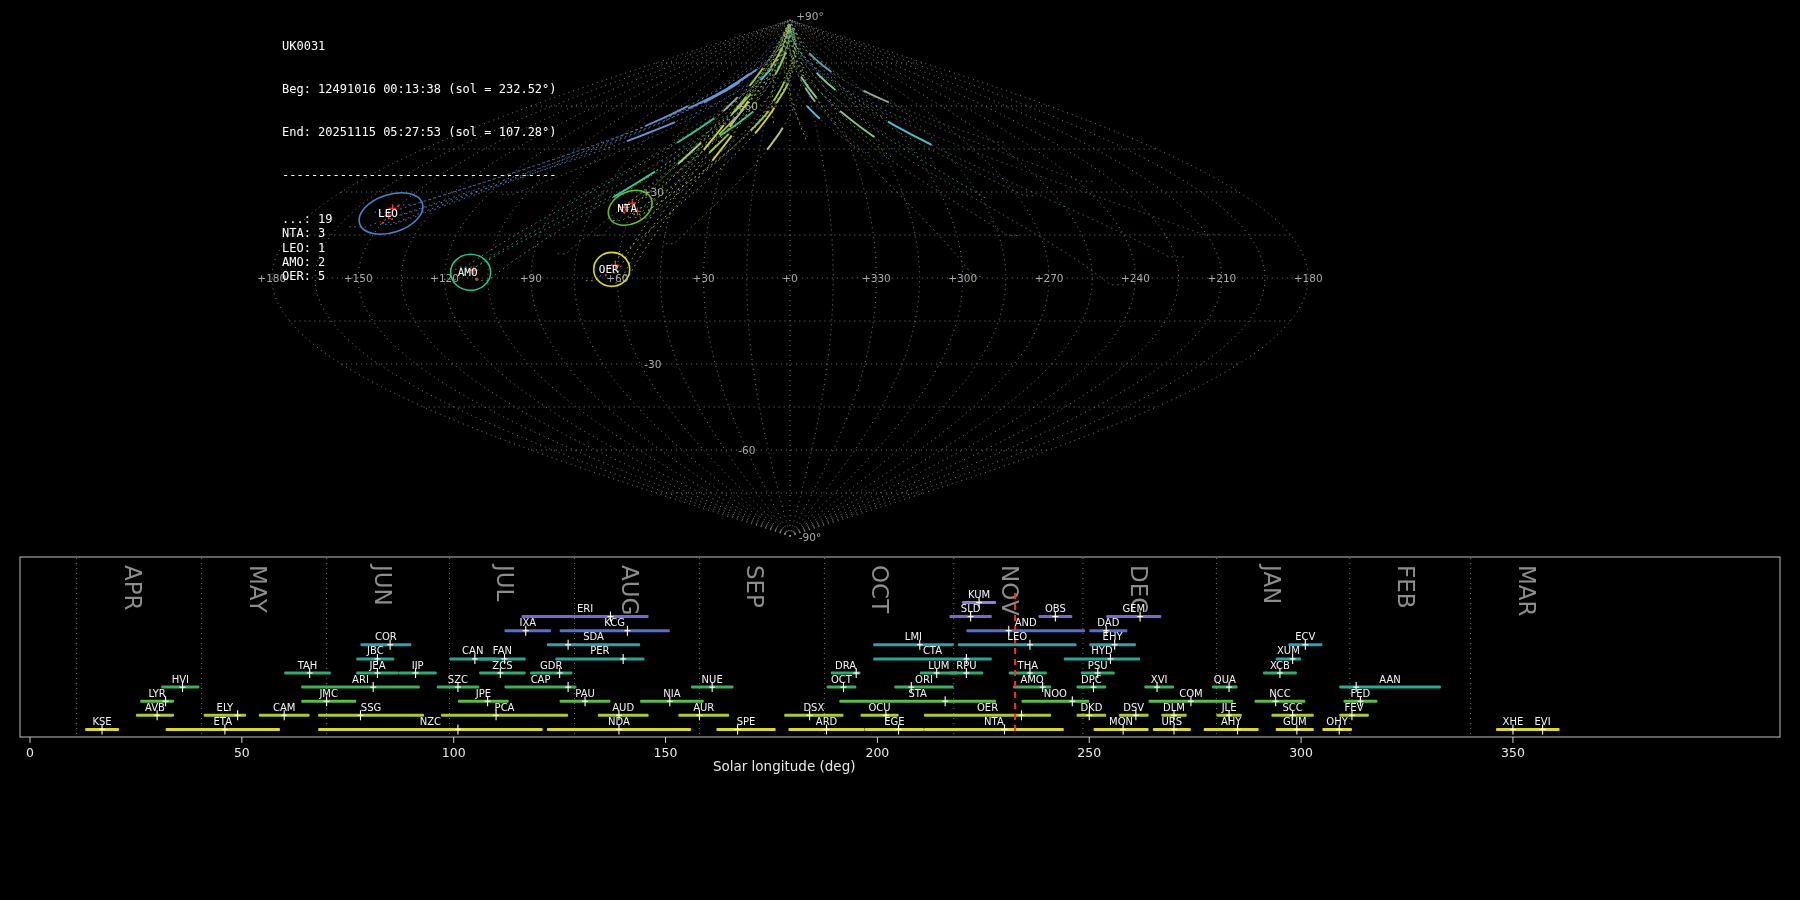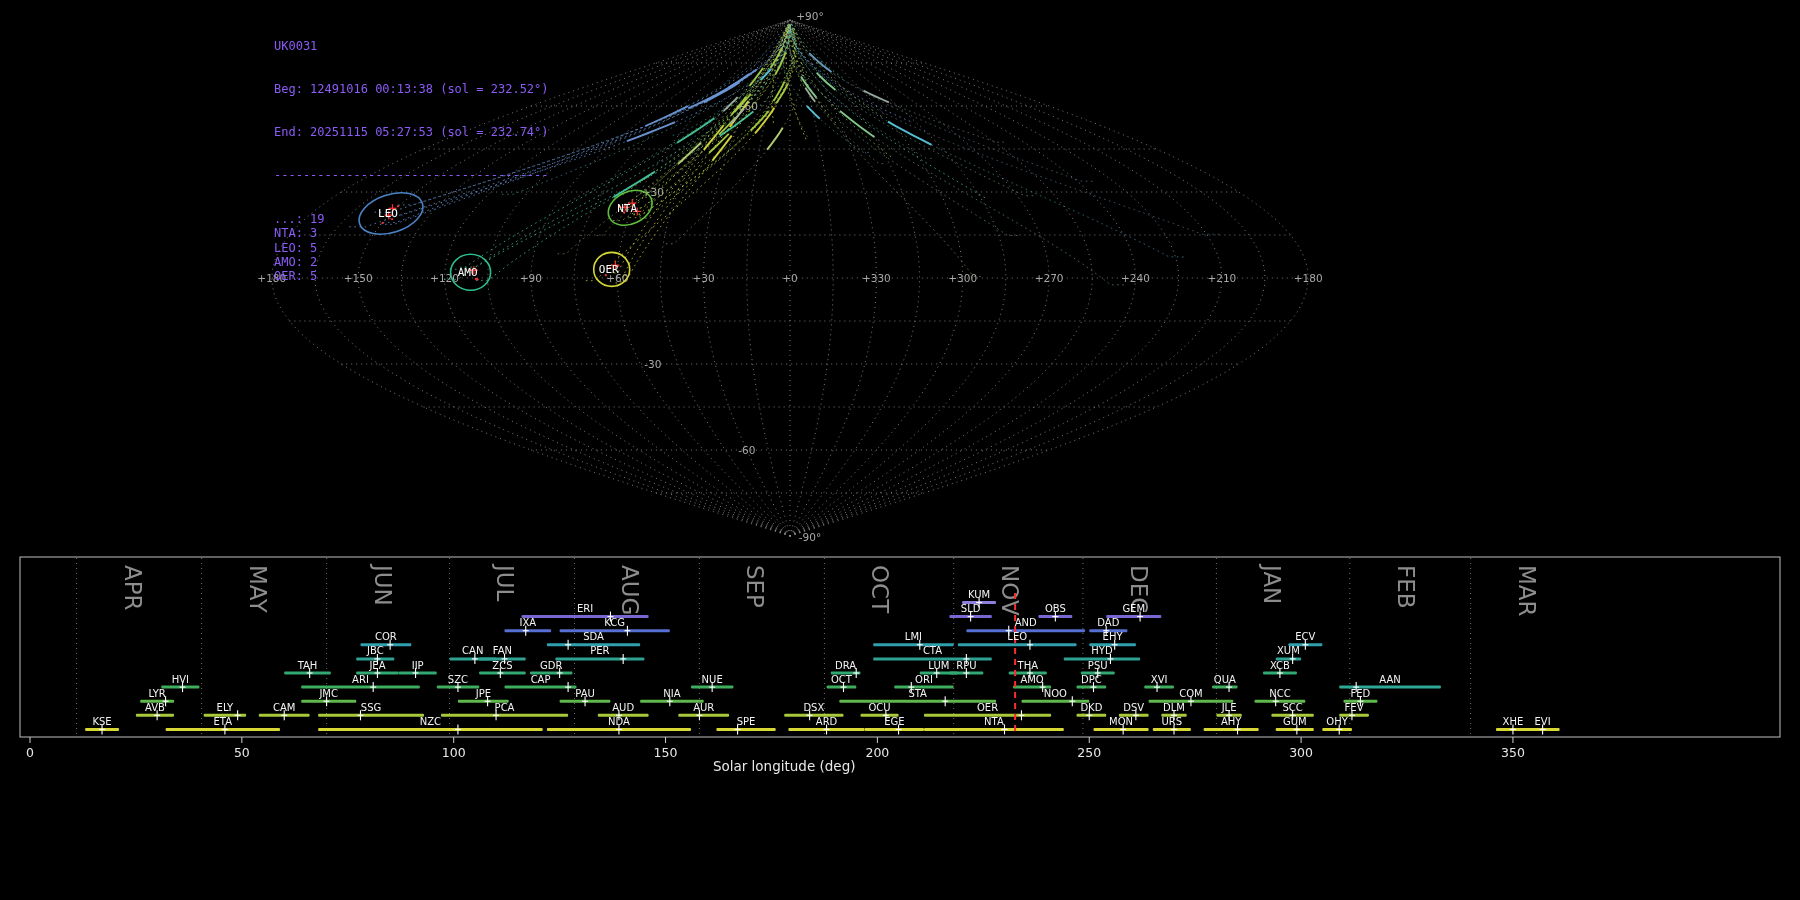--- a/index.html
+++ b/index.html
@@ -1,20 +1,20 @@
 <!DOCTYPE html>
 <html><head>
 <meta charset="utf-8">
 <title>Radiant map</title>
 <style>
   html,body{margin:0;padding:0;background:#000;}
   .stage{position:relative;width:1800px;height:900px;background:#000;overflow:hidden;
          font-family:"DejaVu Sans",sans-serif;}
   #viz{position:absolute;left:0;top:0;z-index:1;}
-  .info-panel{position:absolute;left:274px;top:10px;z-index:2;color:#8b5cf6;
+  .info-panel{position:absolute;left:282px;top:10px;z-index:2;color:#ffffff;
               font-family:"DejaVu Sans Mono",monospace;font-size:12px;line-height:14.4px;
               white-space:pre;}
   .info-line{white-space:pre;}
 </style>
 </head>
 <body>
 
 <div class="stage">
   <svg id="viz" width="1800" height="900" viewBox="0 0 1800 900">
       <polyline points="790.0,536.0 817.1,527.4 844.2,518.8 871.1,510.2 897.7,501.6 924.1,493.0 950.1,484.4 975.7,475.8 1000.8,467.2 1025.3,458.6 1049.1,450.0 1072.2,441.4 1094.6,432.8 1116.1,424.2 1136.8,415.6 1156.4,407.0 1175.1,398.4 1192.7,389.8 1209.2,381.2 1224.6,372.6 1238.8,364.0 1251.7,355.4 1263.4,346.8 1273.8,338.2 1282.9,329.6 1290.6,321.0 1296.9,312.4 1301.8,303.8 1305.4,295.2 1307.5,286.6 1308.2,278.0 1307.5,269.4 1305.4,260.8 1301.8,252.2 1296.9,243.6 1290.6,235.0 1282.9,226.4 1273.8,217.8 1263.4,209.2 1251.7,200.6 1238.8,192.0 1224.6,183.4 1209.2,174.8 1192.7,166.2 1175.1,157.6 1156.4,149.0 1136.8,140.4 1116.1,131.8 1094.6,123.2 1072.2,114.6 1049.1,106.0 1025.3,97.4 1000.8,88.8 975.7,80.2 950.1,71.6 924.1,63.0 897.7,54.4 871.1,45.8 844.2,37.2 817.1,28.6 790.0,20.0" fill="none" stroke="#8f8f8f" stroke-width="1" stroke-dasharray="1 4" opacity="0.85"></polyline>
@@ -570,17 +570,17 @@
       <line x1="1509.95" y1="729.4" x2="1515.95" y2="729.4" stroke="#ffffff" stroke-width="1.1"></line>
       <text x="1512.95" y="724.9" fill="#f4f4f4" font-size="10" font-family="&quot;DejaVu Sans&quot;,sans-serif" text-anchor="middle">XHE</text>
       <line x1="1542.609" y1="724.4" x2="1542.609" y2="734.4" stroke="#ffffff" stroke-width="1.1"></line>
       <line x1="1539.609" y1="729.4" x2="1545.609" y2="729.4" stroke="#ffffff" stroke-width="1.1"></line>
       <text x="1542.609" y="724.9" fill="#f4f4f4" font-size="10" font-family="&quot;DejaVu Sans&quot;,sans-serif" text-anchor="middle">EVI</text>
     </svg>
 
   <div class="info-panel">
     <div class="info-line">UK0031</div>
     <div class="info-line">Beg: 12491016 00:13:38 (sol = 232.52°)</div>
-    <div class="info-line">End: 20251115 05:27:53 (sol = 232.74°)</div>
+    <div class="info-line">End: 20251115 05:27:53 (sol = 107.28°)</div>
     <div class="info-line">--------------------------------------</div>
-    <div id="counts"><div class="info-line">...: 19</div><div class="info-line">NTA: 3</div><div class="info-line">LEO: 5</div><div class="info-line">AMO: 2</div><div class="info-line">OER: 5</div></div>
+    <div id="counts"><div class="info-line">...: 19</div><div class="info-line">NTA: 3</div><div class="info-line">LEO: 1</div><div class="info-line">AMO: 2</div><div class="info-line">OER: 5</div></div>
   </div>
 </div>
 
 </body></html>

